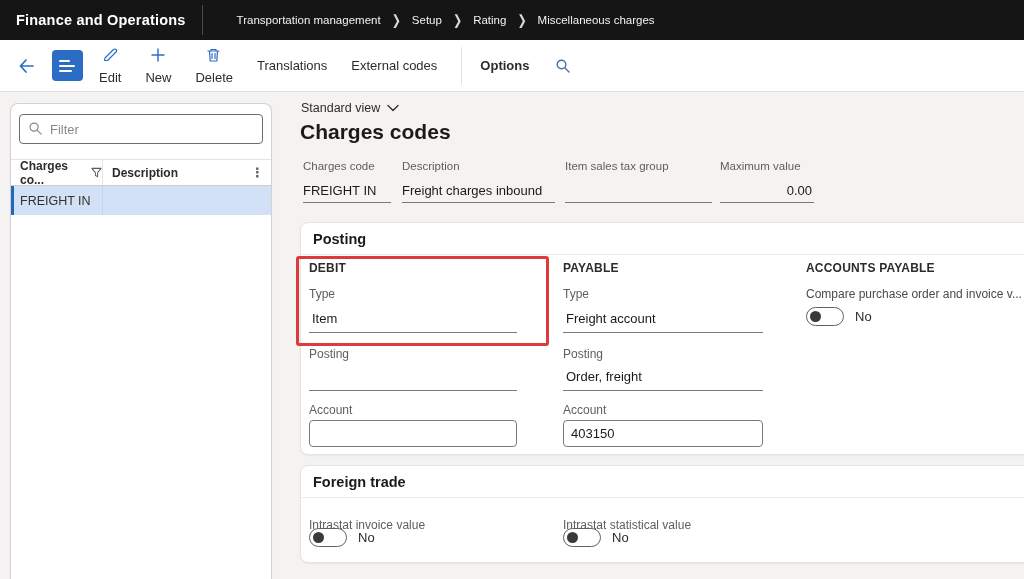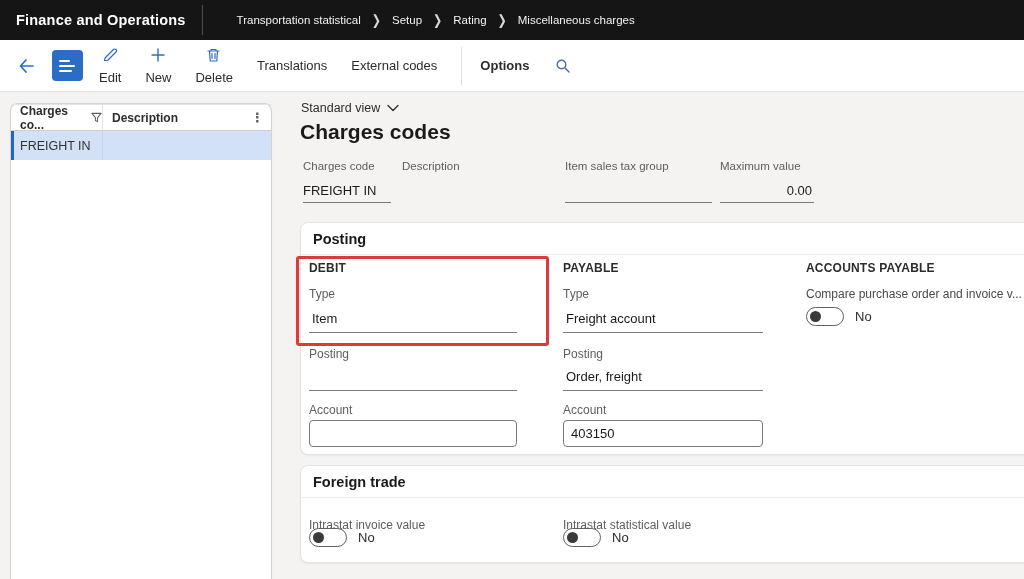--- a/index.html
+++ b/index.html
@@ -92,21 +92,21 @@
 
   svg { display:block; }
 </style>
 </head>
 <body>
 
 <div class="topbar">
   <span class="app-title">Finance and Operations</span>
   <span class="topbar-divider"></span>
   <nav class="breadcrumb">
-    <span class="crumb">Transportation statistical</span>
+    <span class="crumb">Transportation management</span>
     <span class="crumb-chevron">❯</span>
     <span class="crumb">Setup</span>
     <span class="crumb-chevron">❯</span>
     <span class="crumb">Rating</span>
     <span class="crumb-chevron">❯</span>
     <span class="crumb">Miscellaneous charges</span>
   </nav>
 </div>
 
 <div class="toolbar">
@@ -156,20 +156,29 @@
   </span>
   <span class="tb-icon tb-search">
     <svg width="16" height="16" viewBox="0 0 16 16">
         <circle cx="6.5" cy="6.5" r="4.3" stroke="#4b6ea9" stroke-width="1.4" fill="none"></circle>
         <path d="M10 10 L14 14" stroke="#4b6ea9" stroke-width="1.4" stroke-linecap="round"></path>
       </svg>
   </span>
 </div>
 
 <div class="left-panel">
+  <div class="filter-wrap">
+    <span class="filter-glyph">
+      <svg width="15" height="15" viewBox="0 0 16 16">
+          <circle cx="6.5" cy="6.5" r="4.3" stroke="#8a8886" stroke-width="1.3" fill="none"></circle>
+          <path d="M10 10 L14 14" stroke="#8a8886" stroke-width="1.3" stroke-linecap="round"></path>
+        </svg>
+    </span>
+    <input class="filter-input" type="text" placeholder="Filter" style="">
+  </div>
   <div class="grid-header">
     <span class="gh-col1">
       <span>Charges co...</span>
       <span>
         <svg width="11" height="11" viewBox="0 0 12 12">
             <path d="M1 1.5 H11 L7.2 6.2 V10.5 L4.8 9.3 V6.2 Z" stroke="#5f5e5c" stroke-width="1.1" fill="none" stroke-linejoin="round"></path>
           </svg>
       </span>
     </span>
     <span class="gh-col2">
@@ -192,20 +201,21 @@
   </span>
 </div>
 <h1 class="page-title">Charges codes</h1>
 
 <div class="hfield hf-1">
   <div class="hf-label">Charges code</div>
   <div class="hf-value">FREIGHT IN</div>
 </div>
 <div class="hfield hf-2">
   <div class="hf-label">Description</div>
+  <div class="hf-value">Freight charges inbound</div>
 </div>
 <div class="hfield hf-3">
   <div class="hf-label">Item sales tax group</div>
   <div class="hf-value"></div>
 </div>
 <div class="hfield hf-4 hf-right">
   <div class="hf-label">Maximum value</div>
   <div class="hf-value">0.00</div>
 </div>
 

